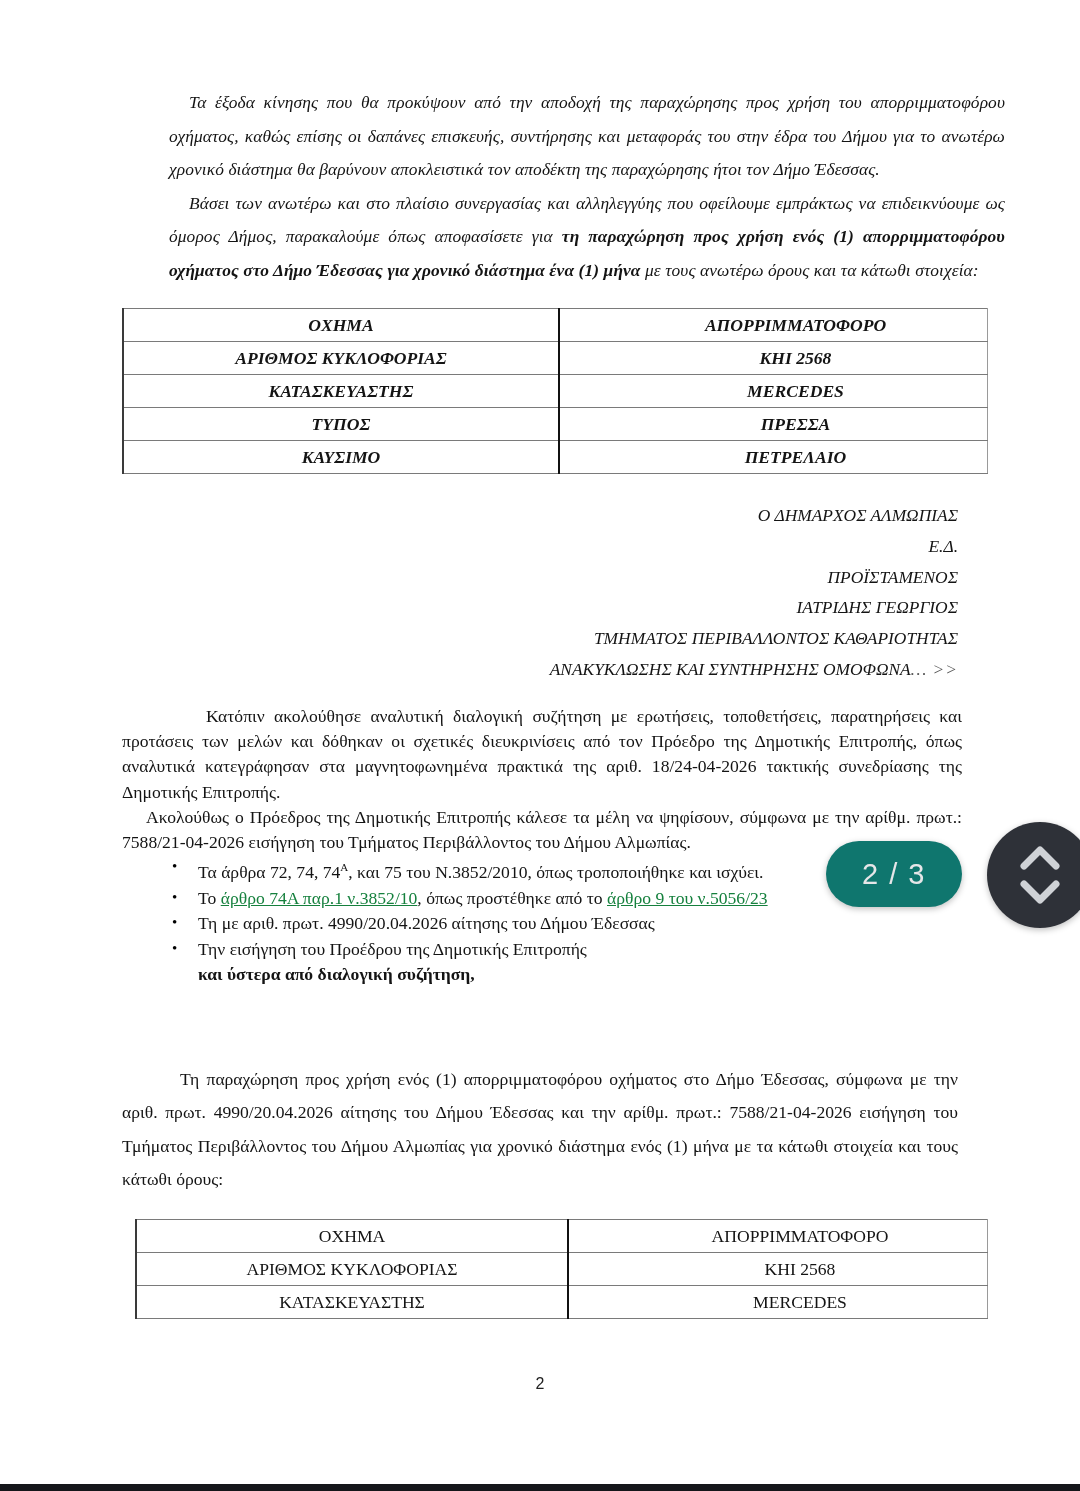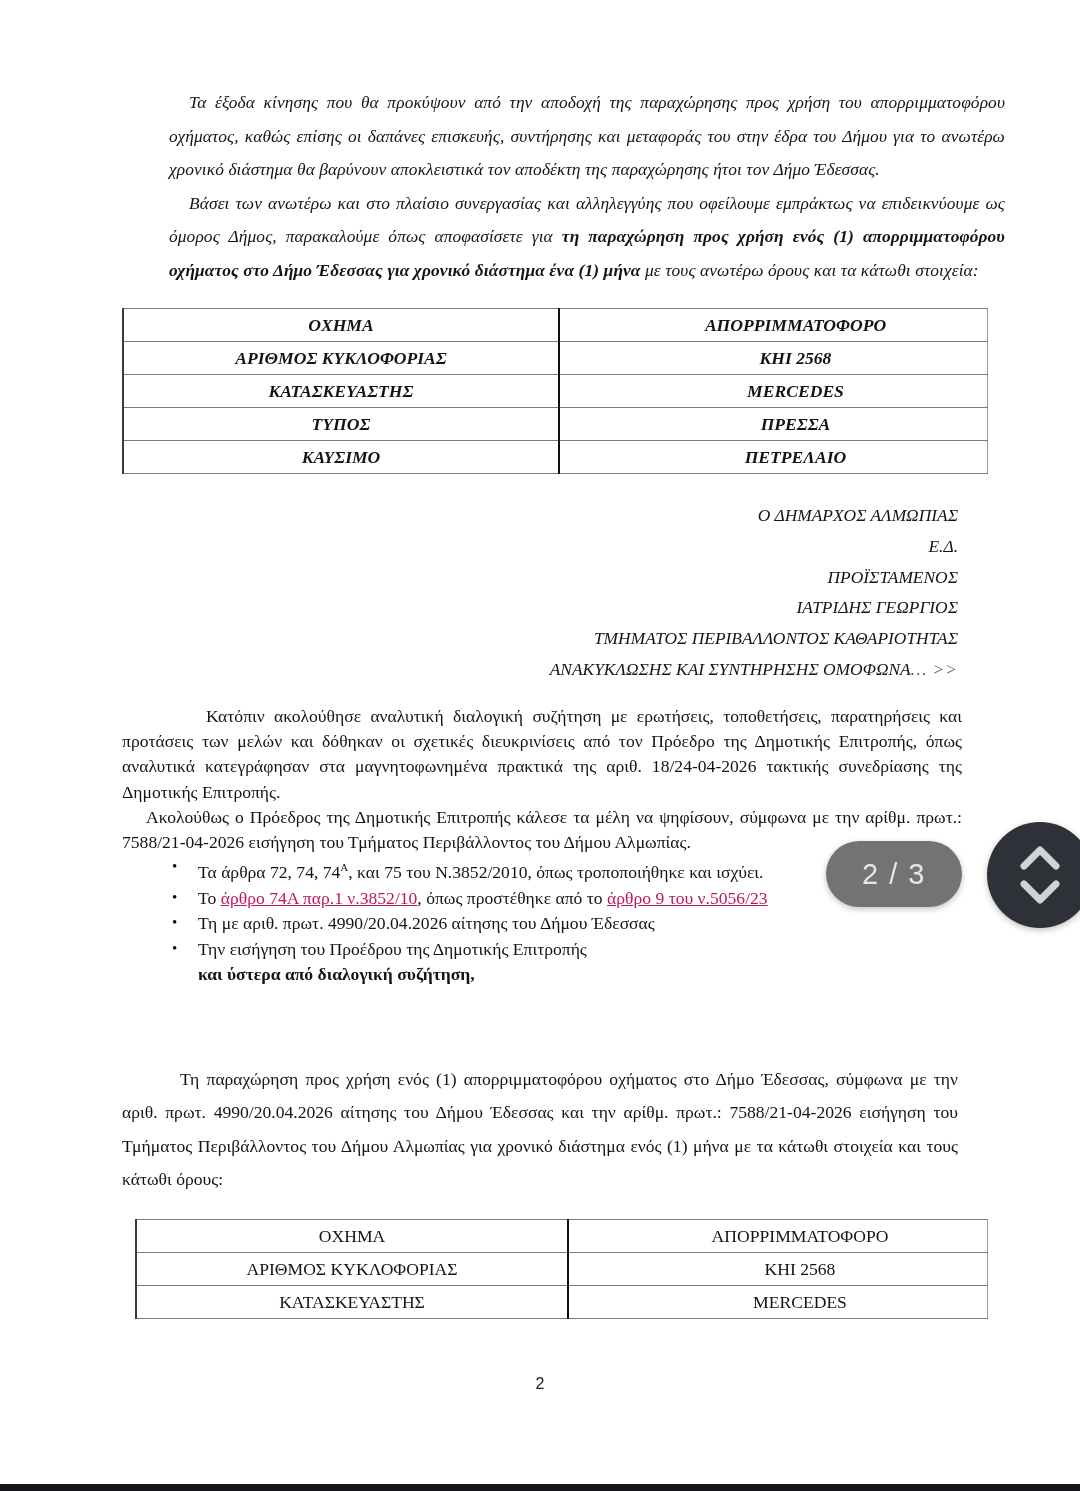--- a/index.html
+++ b/index.html
@@ -151,21 +151,21 @@
   .bullet-list li::before {
     content: "\2022";
     position: absolute;
     left: -26px;
     top: -1px;
     font-size: 15px;
     color: #000;
   }
   .bullet-list li b { font-weight: bold; }
   .doc-link {
-    color: #be185d;
+    color: #15803d;
     text-decoration: underline;
     cursor: pointer;
   }
   .sup-a { font-size: 11px; vertical-align: super; }
 
   
   #decision-heading {
     position: absolute;
     left: 0;
     top: 1002px;
@@ -193,21 +193,21 @@
   }
 
   
   #page-indicator {
     position: absolute;
     left: 826px;
     top: 841px;
     width: 136px;
     height: 66px;
     border-radius: 34px;
-    background: #737373;
+    background: #0f766e;
     color: #e6e6e8;
     display: flex;
     align-items: center;
     justify-content: center;
     font-family: "Liberation Sans", "DejaVu Sans", sans-serif;
     font-size: 29px;
     letter-spacing: 1.5px;
     box-shadow: 0 2px 6px rgba(0,0,0,0.25);
     text-align: right;
   }

